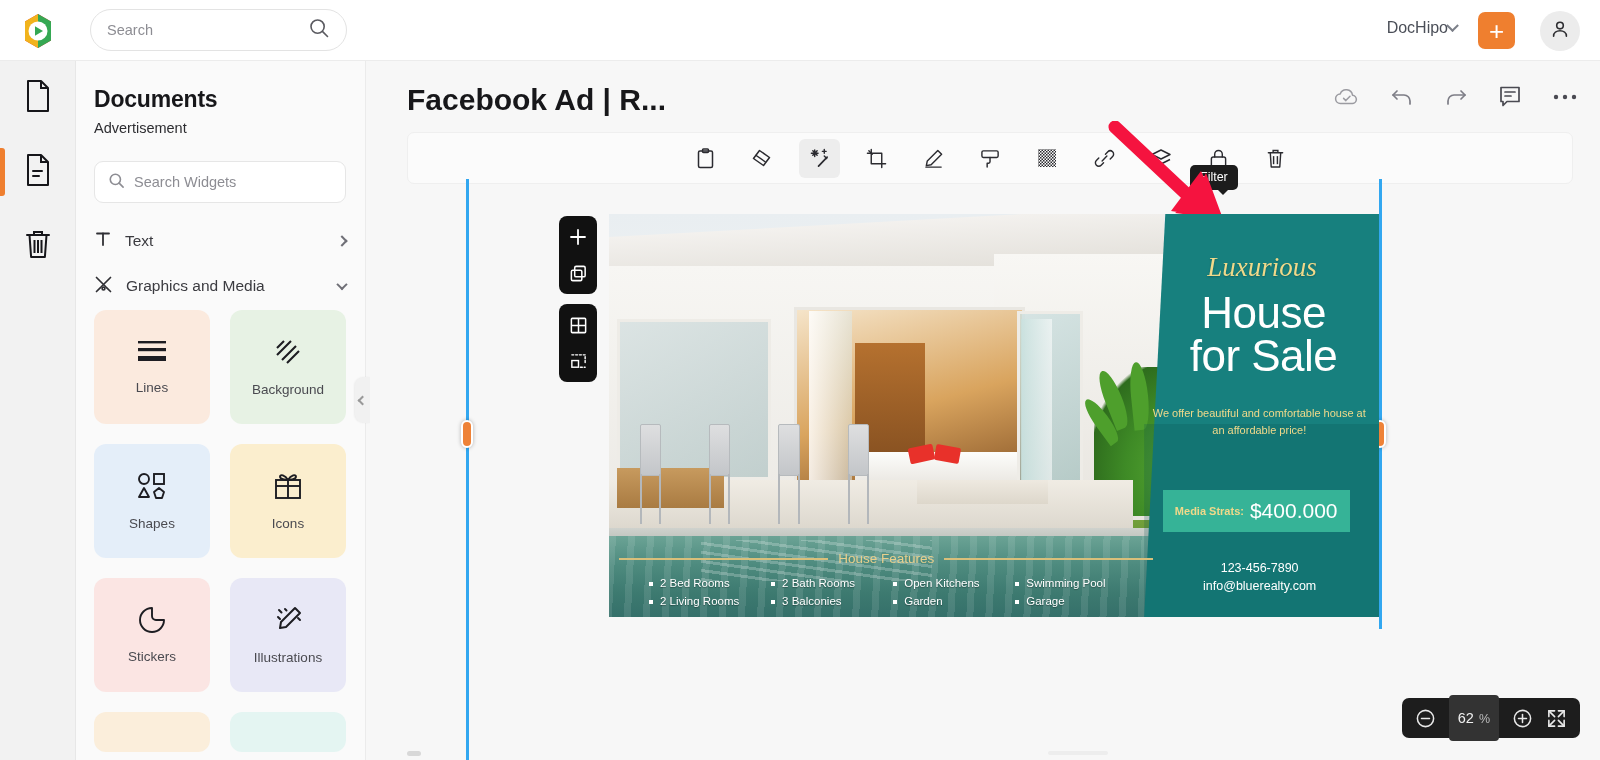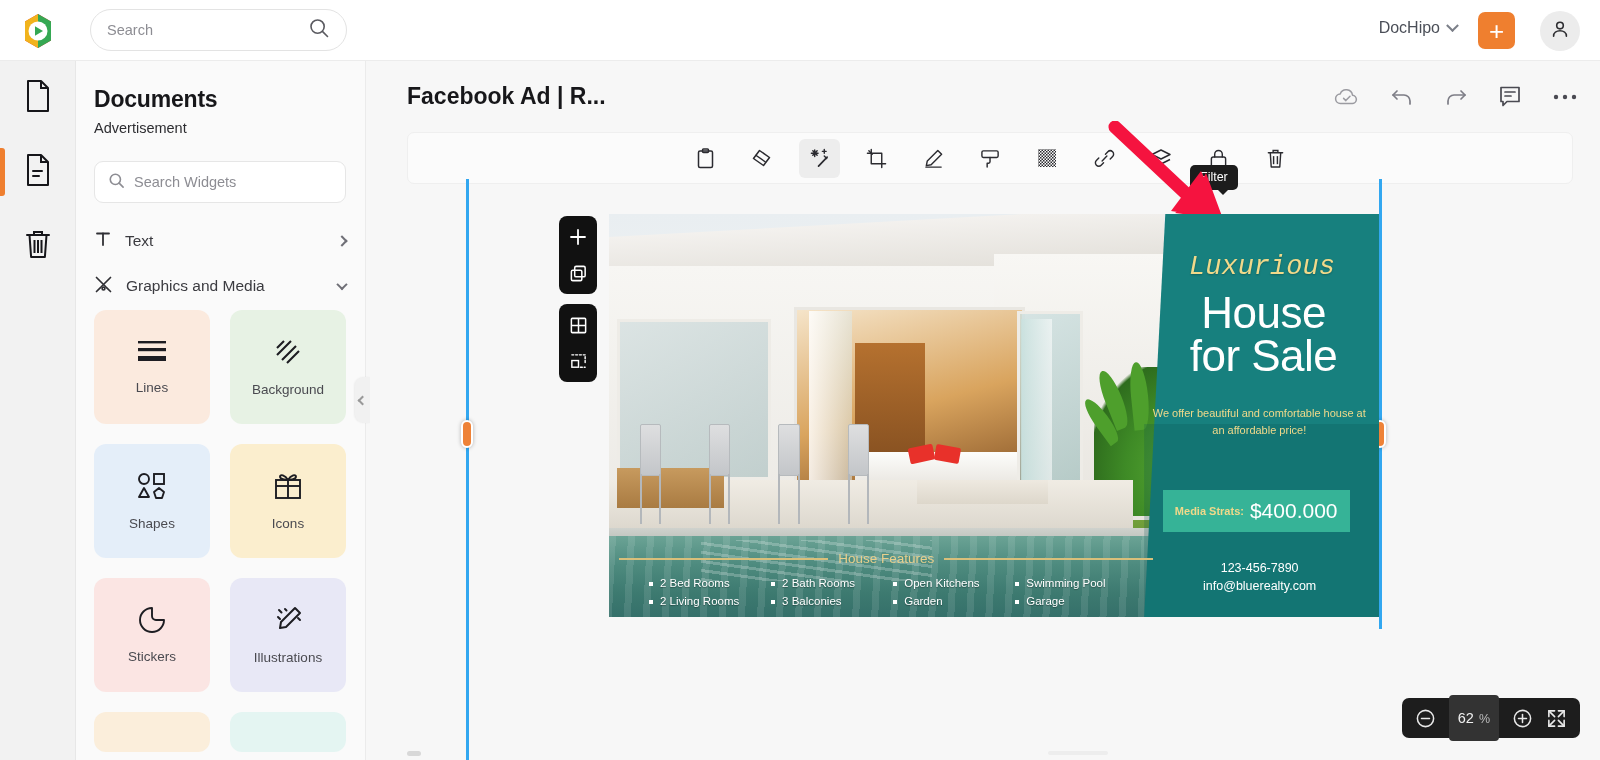--- a/index.html
+++ b/index.html
@@ -23,21 +23,21 @@
     border:1px solid #e3e3e3; border-radius:21px; background:#fff;
     display:flex; align-items:center; padding:0 16px;
   }
   .search-box input {
     border:0; outline:0; flex:1; font-size:14.5px; color:#6b6b6b;
     font-family:"Liberation Sans", sans-serif; background:transparent;
   }
   .search-box input::placeholder { color:#8d8d93; }
   .brand {
     position:absolute; right:143px; top:19px;
-    font-size:16px; color:#4b4f58; display:flex; align-items:center; gap:8px;
+    font-size:16px; color:#4b4f58; display:flex; align-items:center; gap:0;
     cursor:pointer;
   }
   .chev-d { width:9px; height:9px; border-right:2px solid #7b7f88; border-bottom:2px solid #7b7f88;
     transform: rotate(45deg) translate(-2px,-2px); }
   .plus-btn {
     position:absolute; right:85px; top:12px; width:37px; height:37px;
     background:#ef7f2f; border-radius:7px; color:#fff;
     display:flex; align-items:center; justify-content:center; font-size:26px; font-weight:300;
     cursor:pointer; line-height:1;
   }
@@ -91,21 +91,21 @@
     width:116px; height:114px; border-radius:12px;
     display:flex; flex-direction:column; align-items:center; justify-content:center; gap:11px;
     cursor:pointer;
   }
   .card .card-label { font-size:13.5px; color:#4a4a50; }
 
   
   .canvas-area {
     position:absolute; left:366px; top:61px; width:1234px; height:699px; background:#f7f7f7;
   }
-  .doc-title { position:absolute; left:41px; top:22px; font-size:23px; font-weight:bold; color:#17171a; }
+  .doc-title { position:absolute; left:41px; top:22px; font-size:30px; font-weight:bold; color:#17171a; }
   .top-icons { position:absolute; right:22px; top:24px; display:flex; align-items:center; gap:30px; }
   .ti { cursor:pointer; display:flex; align-items:center; justify-content:center; }
 
   .obj-toolbar {
     position:absolute; left:41px; top:71px; width:1166px; height:52px;
     background:#fbfbfb; border:1px solid #efefef; border-radius:7px;
     display:flex; align-items:center; justify-content:center; gap:0;
   }
   .tb-btn {
     width:41px; height:39px; border-radius:6px; margin:0 8px;
@@ -223,21 +223,21 @@
   
   .teal-panel {
     position:absolute; right:0; top:0; width:30.5%; height:100%;
     background:#17807e; clip-path: polygon(9% 0, 100% 0, 100% 100%, 0% 100%);
   }
   .teal-overlay {
     position:absolute; right:0; bottom:0; width:30.5%; height:48%;
     background:rgba(10,76,76,.22); clip-path: polygon(0 0, 100% 0, 100% 100%, 0% 100%);
   }
   .d-lux { position:absolute; right:1.2%; top:9.5%; width:28%; text-align:center;
-    font-family:Liberation Mono, monospace; font-style:italic; font-size:27px; color:#f0d98a;
+    font-family:Liberation Serif, serif; font-style:italic; font-size:27px; color:#f0d98a;
     text-shadow:0 1px 2px rgba(0,0,0,.25); }
   .d-h1 { position:absolute; right:1%; top:19%; width:28%; text-align:center;
     font-size:44px; line-height:0.98; color:#ffffff; font-weight:400; letter-spacing:-0.5px;}
   .d-h1 span{ display:block; }
   .d-desc { position:absolute; right:1.3%; top:47.5%; width:28.5%; text-align:center;
     font-size:11px; line-height:1.55; color:#f0d98a; font-weight:normal; }
   .price-badge {
     position:absolute; right:3.8%; bottom:21%; width:24.3%; height:10.5%;
     background:#36b397; display:flex; align-items:center; justify-content:center; gap:6px;
   }

